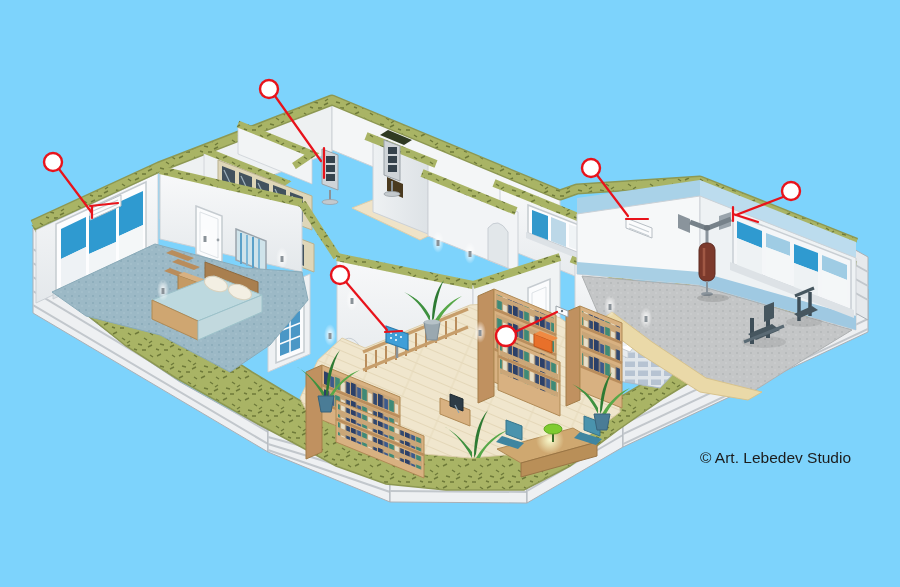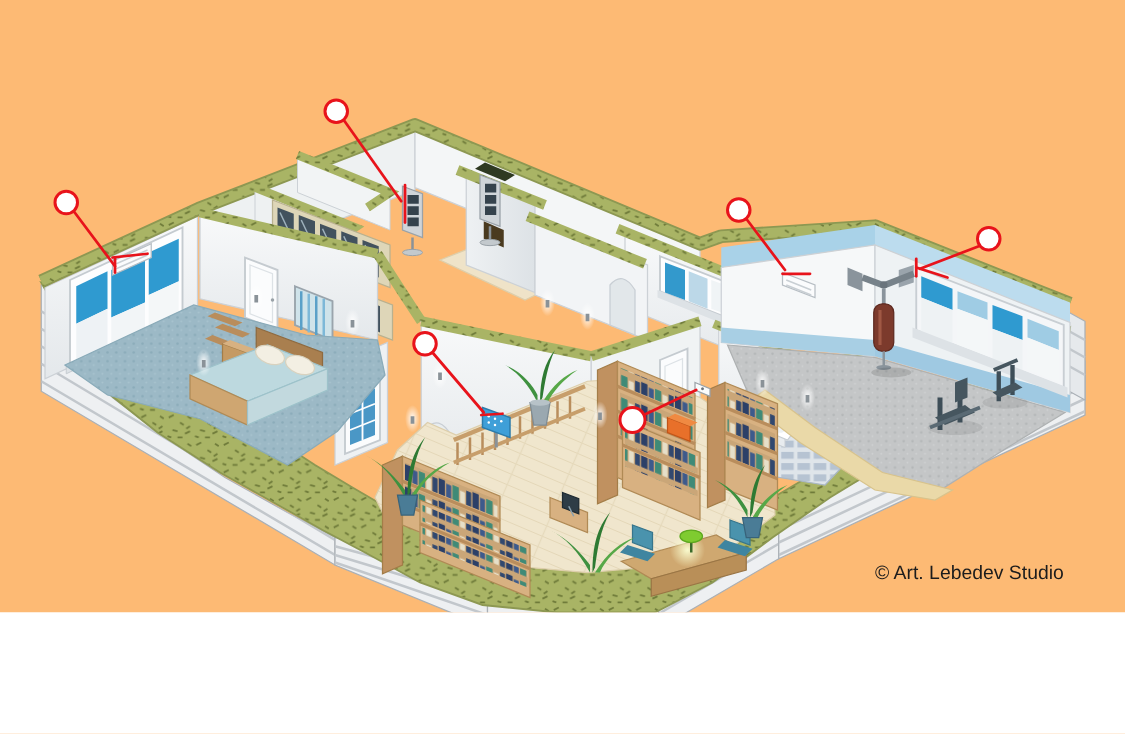--- a/index.html
+++ b/index.html
@@ -1,16 +1,16 @@
 <!DOCTYPE html>
 <html><head>
 <meta charset="utf-8">
 <style>
   html,body{margin:0;padding:0;background:#ffffff;}
-  .stage{position:relative;width:900px;height:490px;background:#fdba74;overflow:hidden;
+  .stage{position:relative;width:900px;height:587px;background:#7dd3fc;overflow:hidden;
          font-family:"Liberation Sans", sans-serif;}
   svg{display:block;}
   text.credit{font-family:"Liberation Sans", sans-serif;font-size:15.5px;fill:#1c1c1c;}
 </style>
 </head>
 <body>
 
 <div class="stage">
 <svg width="900" height="587" viewBox="0 0 900 587">
   <defs>

